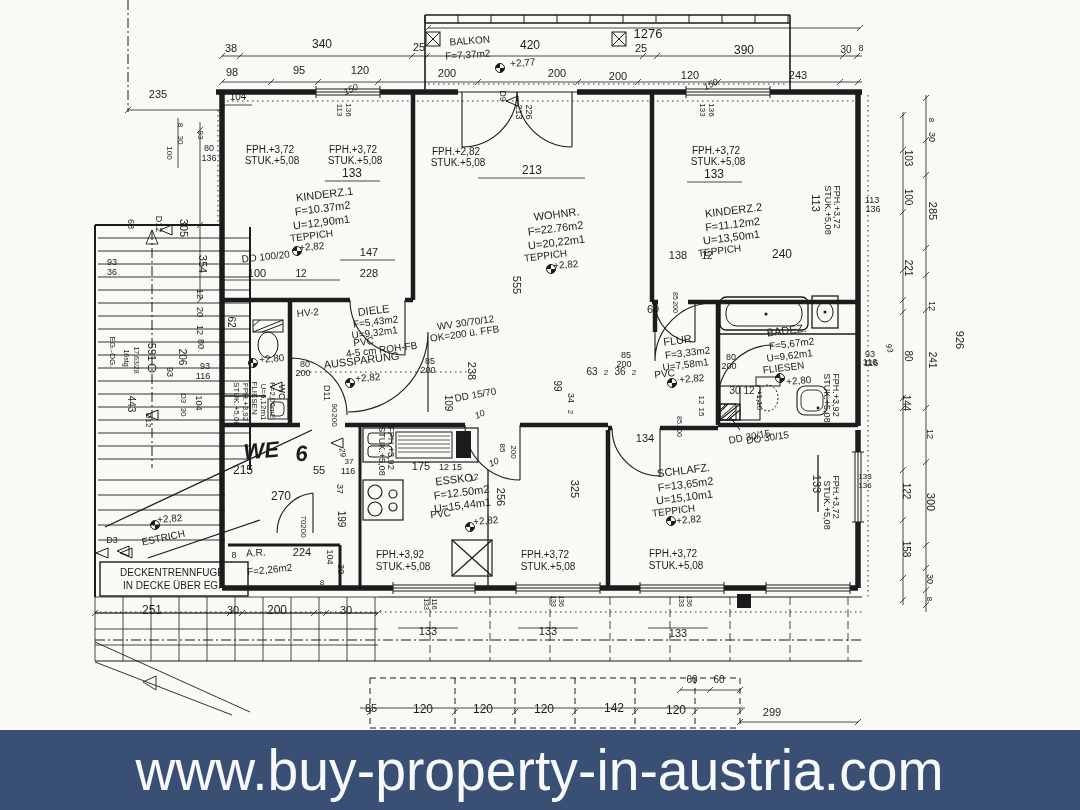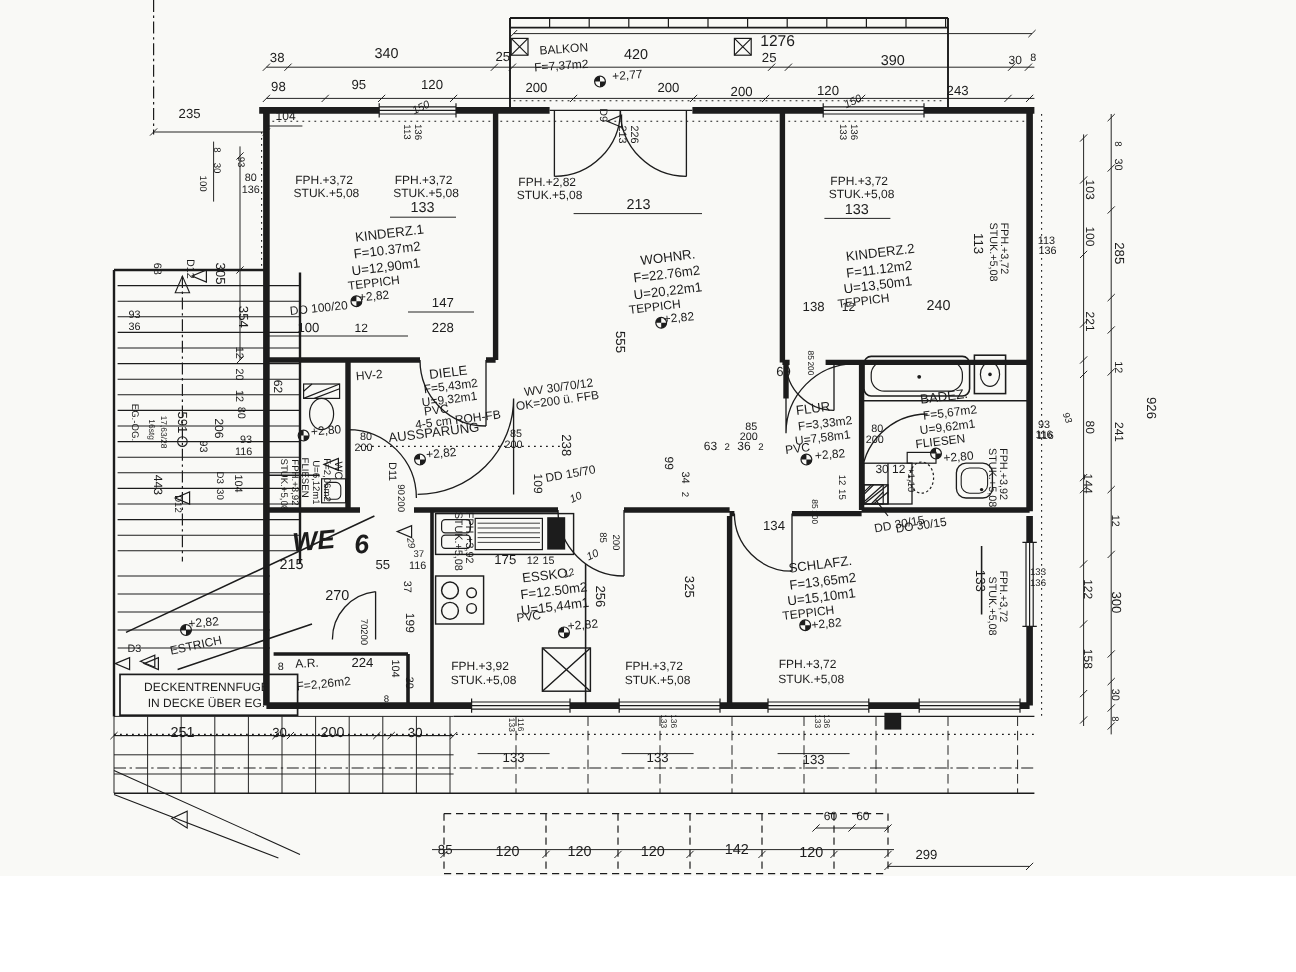--- a/index.html
+++ b/index.html
@@ -461,13 +461,16 @@
           <text transform="translate(424 604) rotate(90)" font-size="7" text-anchor="middle">133</text>
           <text transform="translate(432 604) rotate(90)" font-size="7" text-anchor="middle">116</text>
           <text transform="translate(551 601) rotate(90)" font-size="7" text-anchor="middle">133</text>
           <text transform="translate(559 601) rotate(90)" font-size="7" text-anchor="middle">136</text>
           <text transform="translate(679 601) rotate(90)" font-size="7" text-anchor="middle">133</text>
           <text transform="translate(687 601) rotate(90)" font-size="7" text-anchor="middle">136</text>
         </g>
     </svg>
   </div>
 
+  <div class="banner" id="banner" style="background: rgb(58, 79, 116);">
+    <span style="color: rgb(246, 248, 251);">www.buy-property-in-austria.com</span>
+  </div>
 </div>
 
 </body></html>

